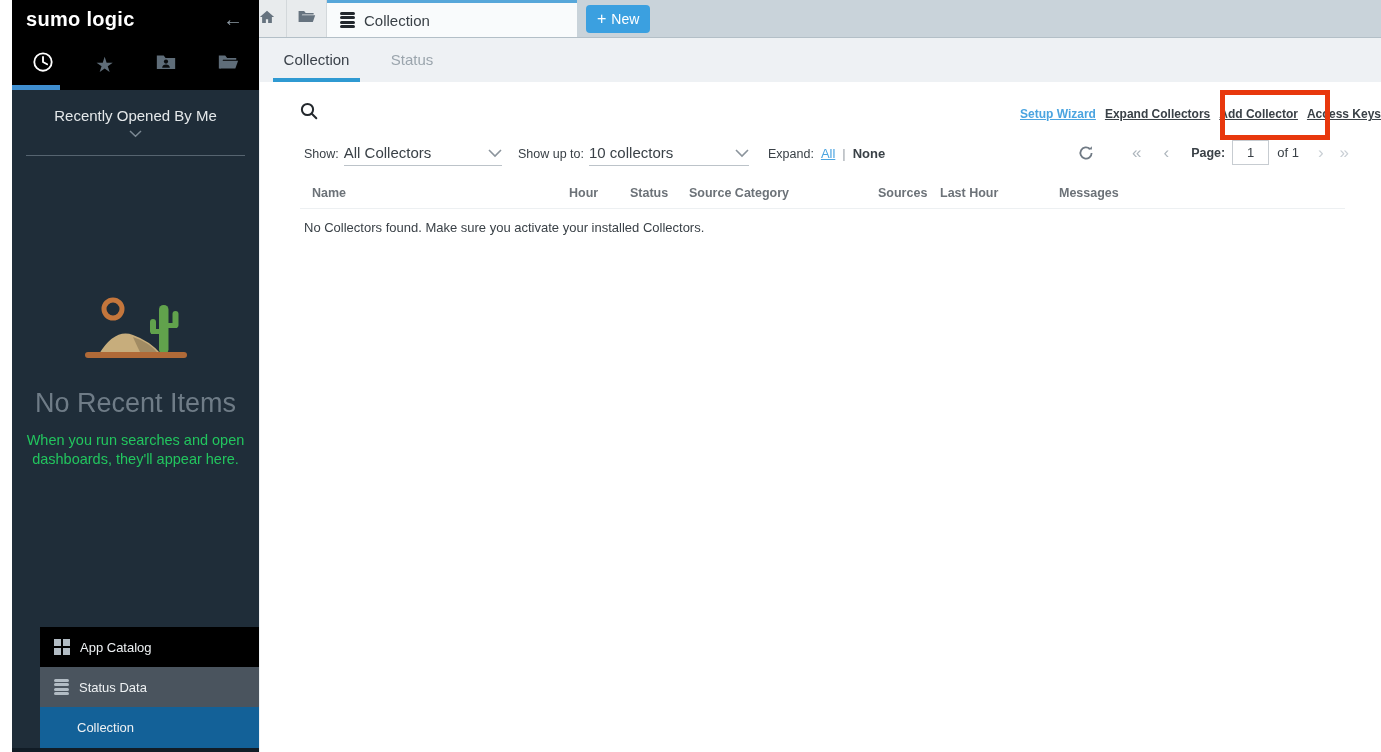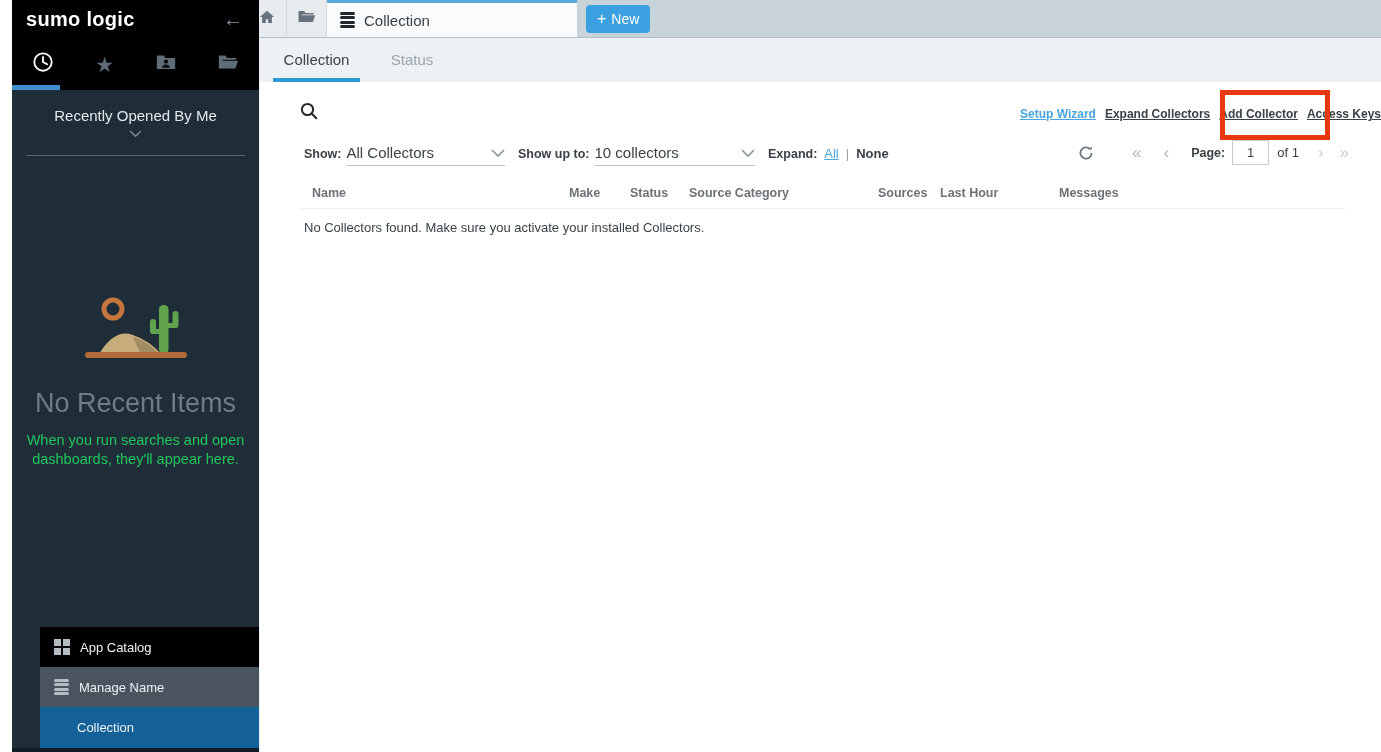--- a/index.html
+++ b/index.html
@@ -53,21 +53,21 @@
   
   .panel { position:absolute; left:260px; top:82px; width:1121px; height:670px; background:#fff; z-index:1; }
   .search-row { position:absolute; top:20px; left:40px; display:flex; align-items:center; }
   .search-input { border:none; outline:none; margin-left:16px; width:620px; font-size:15px; color:#3a4147; font-family:inherit; background:transparent; }
   .search-input::placeholder { color:#98a0a7; }
   .quick-links { position:absolute; top:25px; right:0; display:flex; gap:9px; white-space:nowrap; }
   .quick-links a { font-size:12px; font-weight:bold; text-decoration:underline; color:#3a4147; cursor:pointer; }
   .quick-links a.blue { color:#4aa4e0; }
 
   .fgroup { position:absolute; display:flex; align-items:flex-end; }
-  .flabel { font-size:12.5px; font-weight:bold; color:#3a4147; padding-bottom:5px; }
+  .flabel { font-size:12.5px; font-weight:normal; color:#3a4147; padding-bottom:5px; }
   .dd { display:flex; align-items:flex-end; justify-content:space-between; border-bottom:1px solid #bcc3c9; padding-bottom:4px; margin-left:5px; cursor:pointer; }
   .dd .dval { font-size:15px; color:#3a4147; }
   .dd svg { margin-bottom:3px; }
   .show-group { left:44px; top:62px; }
   .show-group .dd { width:158px; }
   .upto-group { left:258px; top:62px; }
   .upto-group .dd { width:160px; }
   .expand-group { left:508px; top:64px; align-items:baseline; }
   .expand-all { font-size:13px; color:#4aa4e0; text-decoration:underline; margin-left:7px; cursor:pointer; }
   .expand-sep { font-size:13px; color:#9aa1a8; margin-left:7px; }
@@ -169,21 +169,21 @@
         </span>
       <span class="mlabel">App Catalog</span>
     </div>
     <div class="menu-row row-managedata">
       <span class="db-icon db-light">
           <i></i>
           <i></i>
           <i></i>
           <i></i>
         </span>
-      <span class="mlabel">Manage Name</span>
+      <span class="mlabel">Status Data</span>
     </div>
     <div class="menu-row row-collection">
       <span class="mlabel" style="margin-left:0">Collection</span>
     </div>
   </div>
   <div class="sidebar-foot"></div>
 </div>
 
 <div class="topbar">
   <div class="tb-btn">
@@ -279,21 +279,21 @@
     <span class="pg-chevron pg-enabled pg-prev">‹</span>
     <span class="pg-label">Page:</span>
     <input class="pg-input" type="text" value="1" style="">
     <span class="pg-of">of 1</span>
     <span class="pg-chevron pg-disabled pg-next">›</span>
     <span class="pg-chevron pg-disabled pg-last">»</span>
   </div>
 
   <div class="thead">
     <span class="th" style="left:44px">Name</span>
-    <span class="th" style="left:301px">Make</span>
+    <span class="th" style="left:301px">Hour</span>
     <span class="th" style="left:362px">Status</span>
     <span class="th" style="left:421px">Source Category</span>
     <span class="th" style="left:610px">Sources</span>
     <span class="th" style="left:672px">Last Hour</span>
     <span class="th" style="left:791px">Messages</span>
   </div>
   <div class="thead-rule"></div>
 
   <div class="empty-row">No Collectors found. Make sure you activate your installed Collectors.</div>
 </div>

